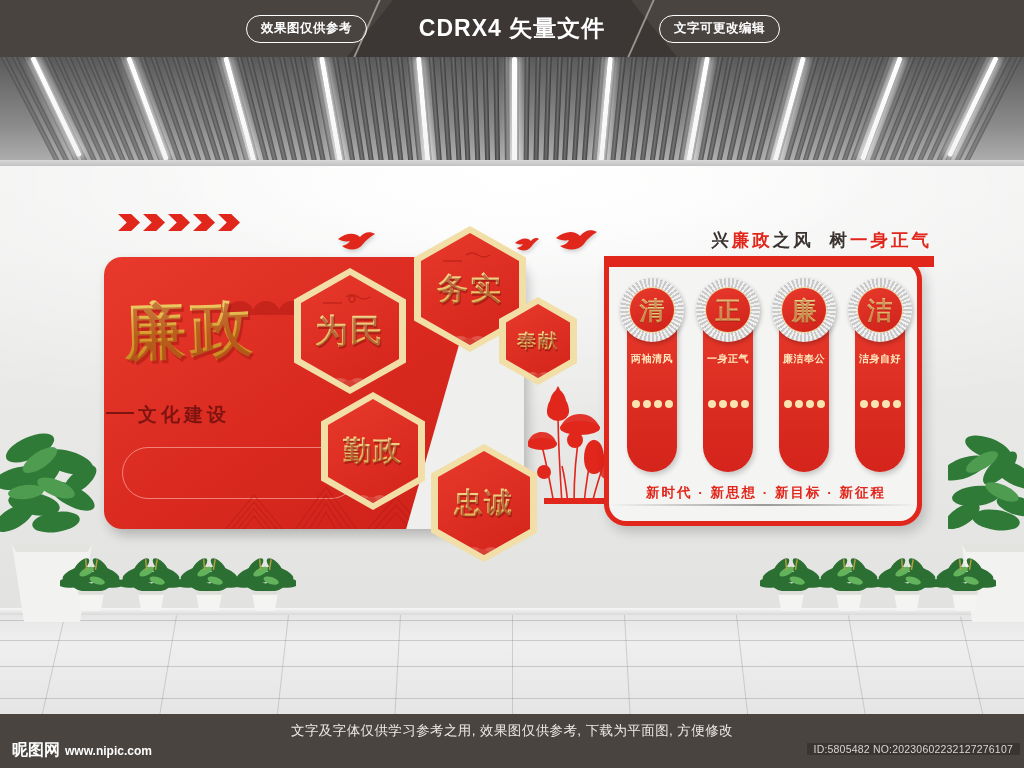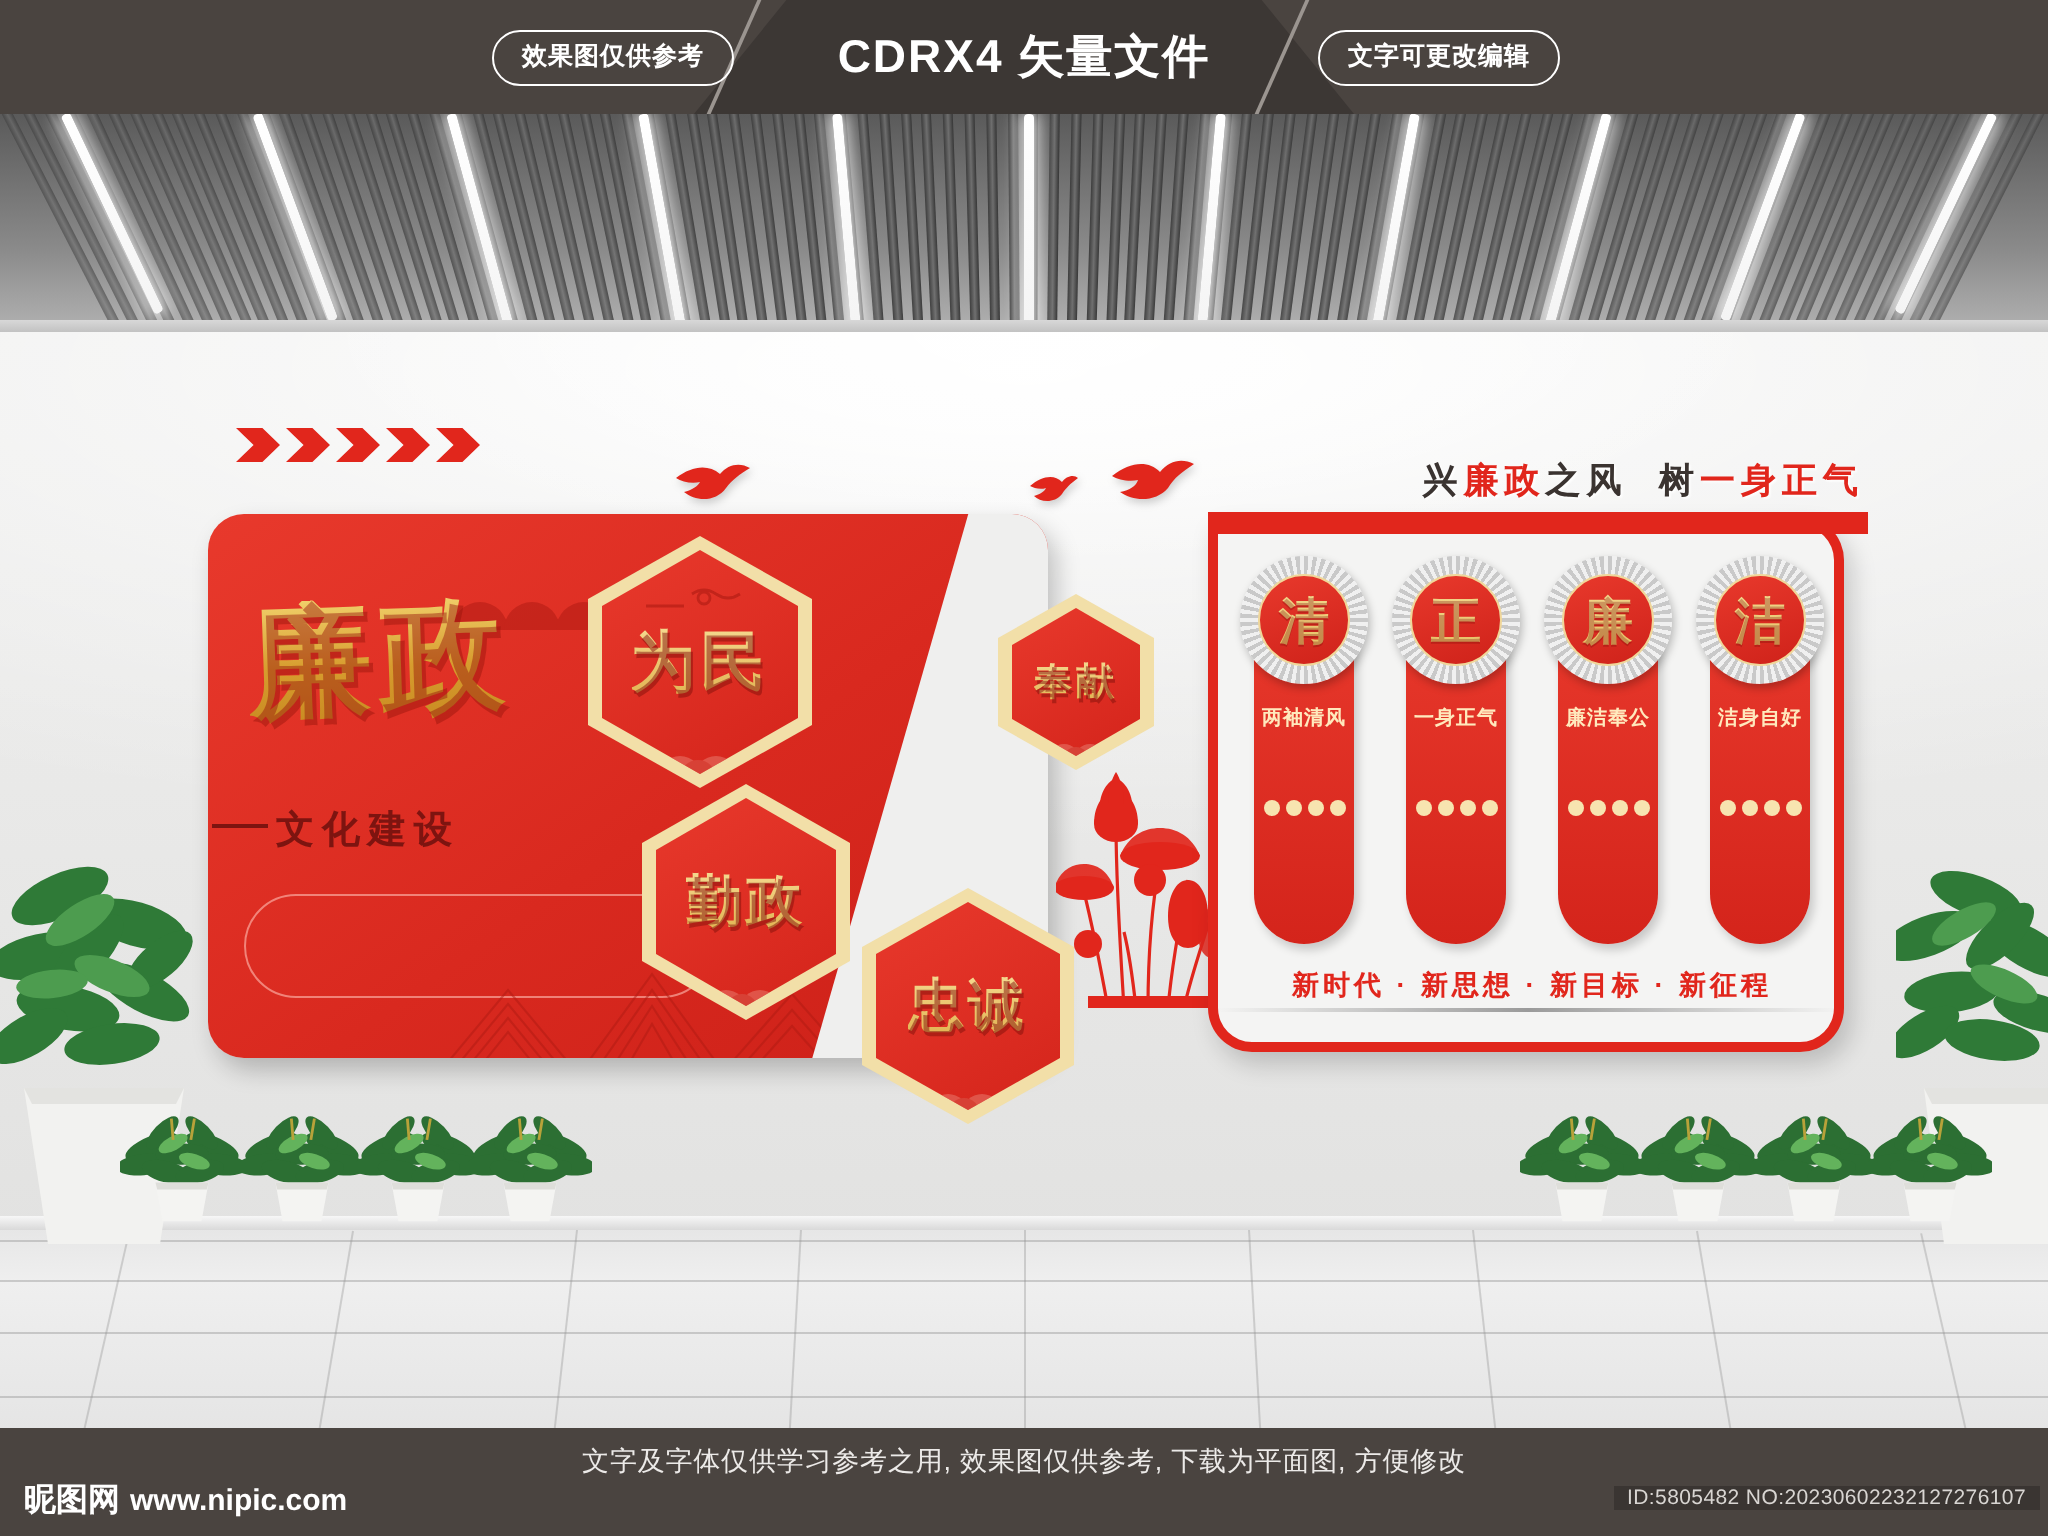--- a/index.html
+++ b/index.html
@@ -161,21 +161,21 @@
   .smallplant { position:absolute; z-index:22; }
 
   
   .footer { position:absolute; left:0; top:714px; width:1024px; height:46px;
             background:#4a4440; z-index:45; }
   .foot-note { position:absolute; left:0; top:8px; width:1024px; text-align:center;
             color:#eceae8; font-size:13.5px; letter-spacing:.4px; }
   .foot-logo { position:absolute; left:12px; top:26px; color:#fff;
             font-size:15px; font-weight:bold; display:flex; align-items:baseline; gap:5px; }
   .foot-logo .cn { font-size:16px; letter-spacing:0px;text-align:right; }
-  .foot-logo .url { font-size:15px; font-weight:bold; }
+  .foot-logo .url { font-size:12px; font-weight:bold; }
   .foot-id { position:absolute; right:4px; top:29px; background:#3a3532; color:#d8d5d2;
             font-size:10.5px; padding:0 7px; letter-spacing:.2px; }
 </style>
 </head>
 <body>
 
 <div id="stage">
 
   <div class="topbar">
     <div class="wedge"></div>
@@ -417,20 +417,41 @@
             </g>
           <g fill="#d8574a">
               <circle cx="21" cy="22" r="9"></circle>
               <circle cx="39" cy="22" r="9"></circle>
               <circle cx="57" cy="22" r="9"></circle>
             </g>
         </svg>
       </div>
     </div>
 
+    <div class="hex" style="left:318px; top:-6px; width:112px; height:126px;">
+      <div class="inner">
+        <svg class="cloudline" width="56" height="12" viewBox="0 0 56 12">
+          <path d="M1 10 H20 M24 4 q6 -4 12 0 q6 4 12 0" stroke="#a3160f" stroke-width="1.4" fill="none"></path>
+        </svg>
+        <span class="htxt" style="font-size:31px;">务实</span>
+        <svg class="fans" width="80" height="22" viewBox="0 0 80 22">
+          <g fill="#e8796c">
+              <circle cx="12" cy="22" r="11"></circle>
+              <circle cx="30" cy="22" r="11"></circle>
+              <circle cx="48" cy="22" r="11"></circle>
+              <circle cx="66" cy="22" r="11"></circle>
+            </g>
+          <g fill="#d8574a">
+              <circle cx="21" cy="22" r="9"></circle>
+              <circle cx="39" cy="22" r="9"></circle>
+              <circle cx="57" cy="22" r="9"></circle>
+            </g>
+        </svg>
+      </div>
+    </div>
 
     <div class="hex" style="left:403px; top:65px; width:78px; height:88px;">
       <div class="inner">
         <span class="htxt" style="font-size:19px;">奉献</span>
         <svg class="fans" width="56" height="16" viewBox="0 0 56 16">
           <g fill="#e8796c">
               <circle cx="9" cy="16" r="8"></circle>
               <circle cx="22" cy="16" r="8"></circle>
               <circle cx="35" cy="16" r="8"></circle>
               <circle cx="48" cy="16" r="8"></circle>

